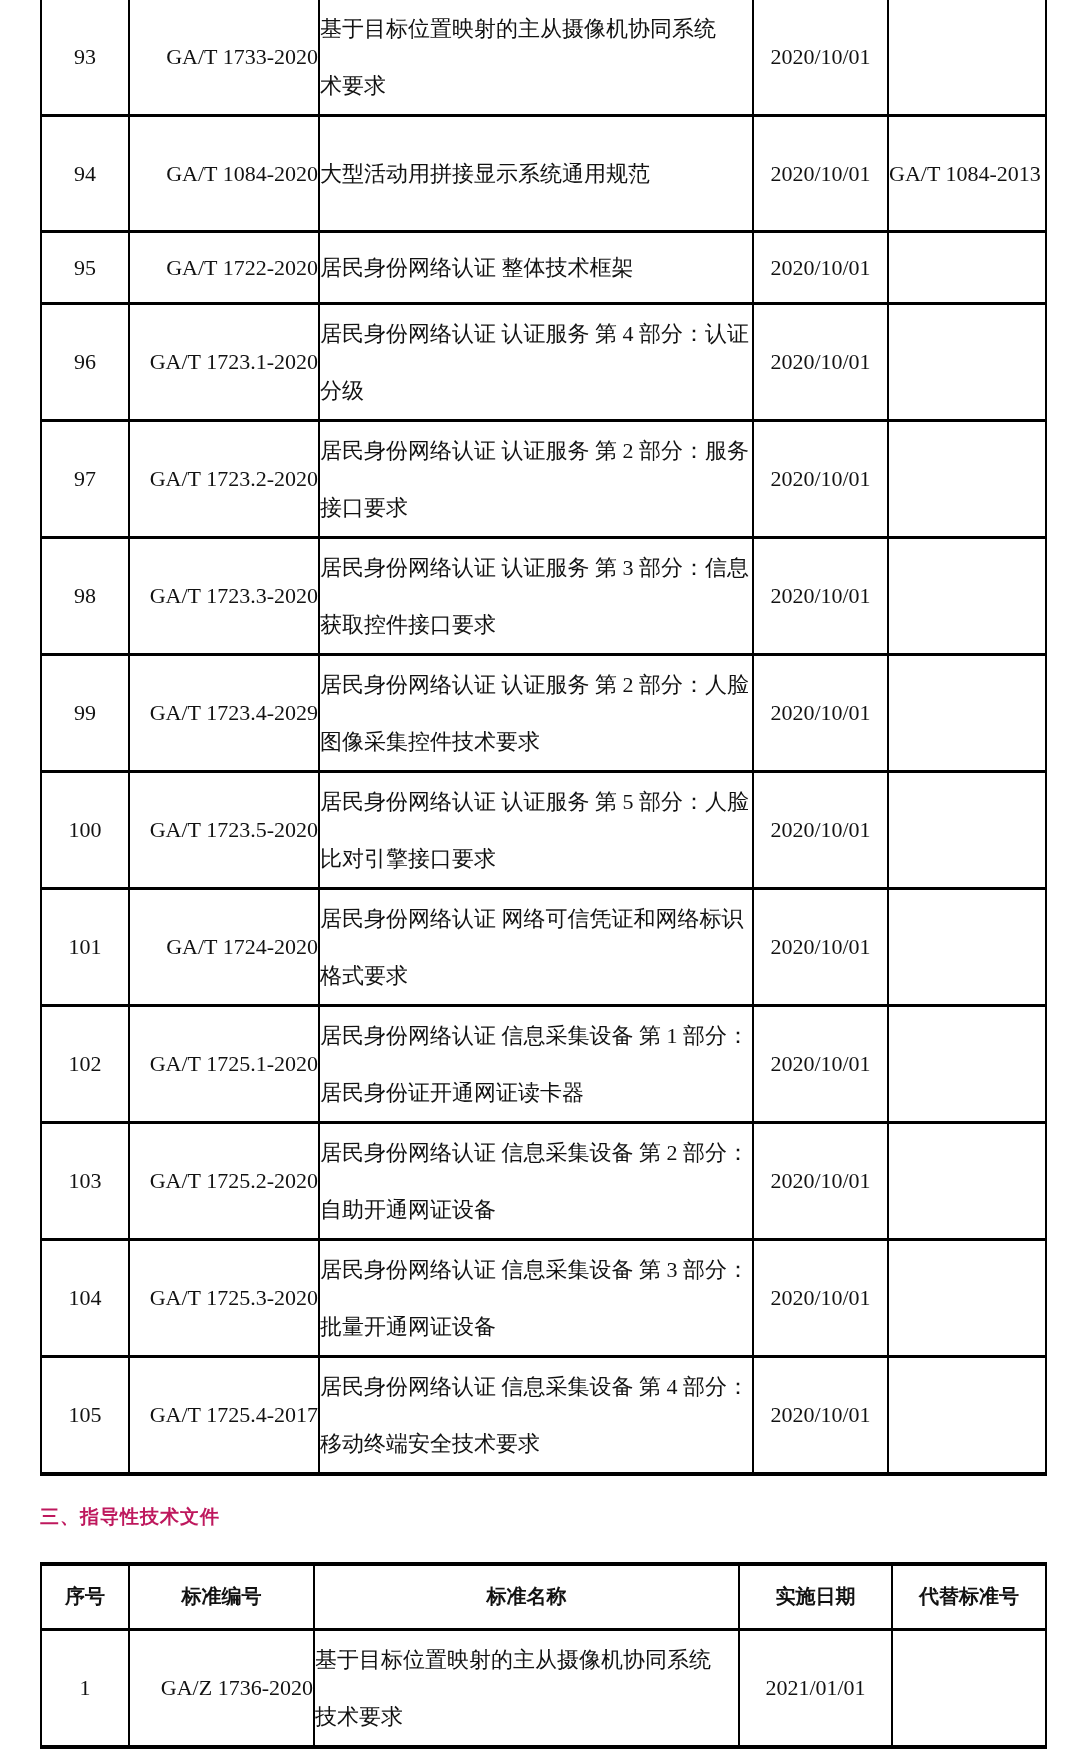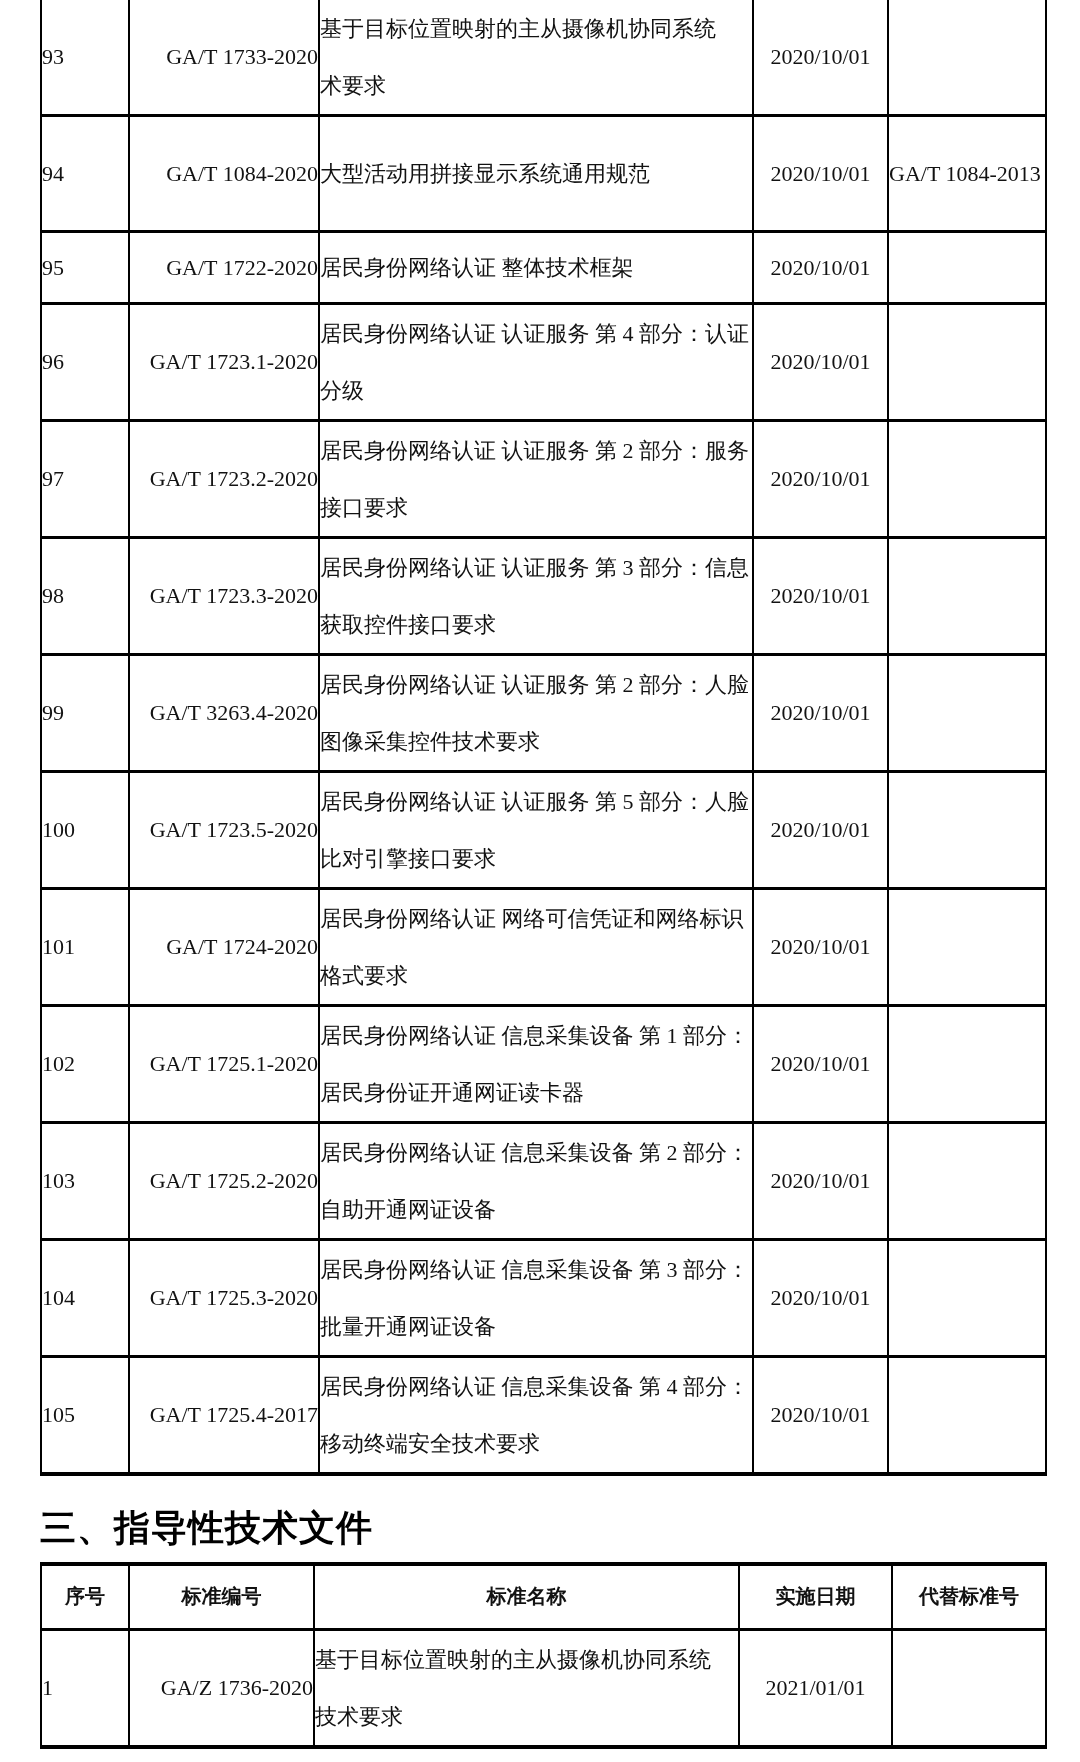--- a/index.html
+++ b/index.html
@@ -44,21 +44,21 @@
   #top-table tr:last-child td { border-bottom-width: 4px; }
   #guidance-table tr:first-child th { border-top-width: 4px; }
   #guidance-table tr:last-child td { border-bottom-width: 4px; }
 
   .std-table th {
     font-family: "Liberation Sans", "DejaVu Sans", sans-serif;
     font-weight: 700;
     font-size: 20px;
     text-align: center;
   }
-  .cell-num  { text-align: left; }
+  .cell-num  { text-align: center; }
   .cell-code { text-align: right; padding-left: 13px; }
   .cell-date { text-align: center; }
   .cell-name {
     text-align: left;
     padding-left: 12px;
     padding-right: 8px;
     white-space: pre-line;
     line-height: 28px;
   }
   .cell-name.multiline { line-height: 57px; }
@@ -67,22 +67,22 @@
     padding-left: 12px;
     padding-right: 6px;
     line-height: 55px;
   }
   .section-heading {
     position: absolute;
     left: 40px;
     top: 1504px;
     font-family: "Liberation Sans", "DejaVu Sans", sans-serif;
     font-weight: 700;
-    font-size: 36px;
-    color: #000000;
+    font-size: 19px;
+    color: #be185d;
     letter-spacing: 1px;
   }
 </style>
 </head>
 <body>
 
 <div class="page">
 
   <table class="std-table" id="top-table">
     <colgroup>
@@ -134,21 +134,21 @@
         <tr style="height: 114px;">
           <td class="cell-num">98</td>
           <td class="cell-code">GA/T 1723.3-2020</td>
           <td class="cell-name multiline">居民身份网络认证 认证服务 第 3 部分：信息
 获取控件接口要求</td>
           <td class="cell-date">2020/10/01</td>
           <td class="cell-replaced"></td>
         </tr>
         <tr style="height: 115px;">
           <td class="cell-num">99</td>
-          <td class="cell-code">GA/T 3263.4-2020</td>
+          <td class="cell-code">GA/T 1723.4-2029</td>
           <td class="cell-name multiline">居民身份网络认证 认证服务 第 2 部分：人脸
 图像采集控件技术要求</td>
           <td class="cell-date">2020/10/01</td>
           <td class="cell-replaced"></td>
         </tr>
         <tr style="height: 115px;">
           <td class="cell-num">100</td>
           <td class="cell-code">GA/T 1723.5-2020</td>
           <td class="cell-name multiline">居民身份网络认证 认证服务 第 5 部分：人脸
 比对引擎接口要求</td>

